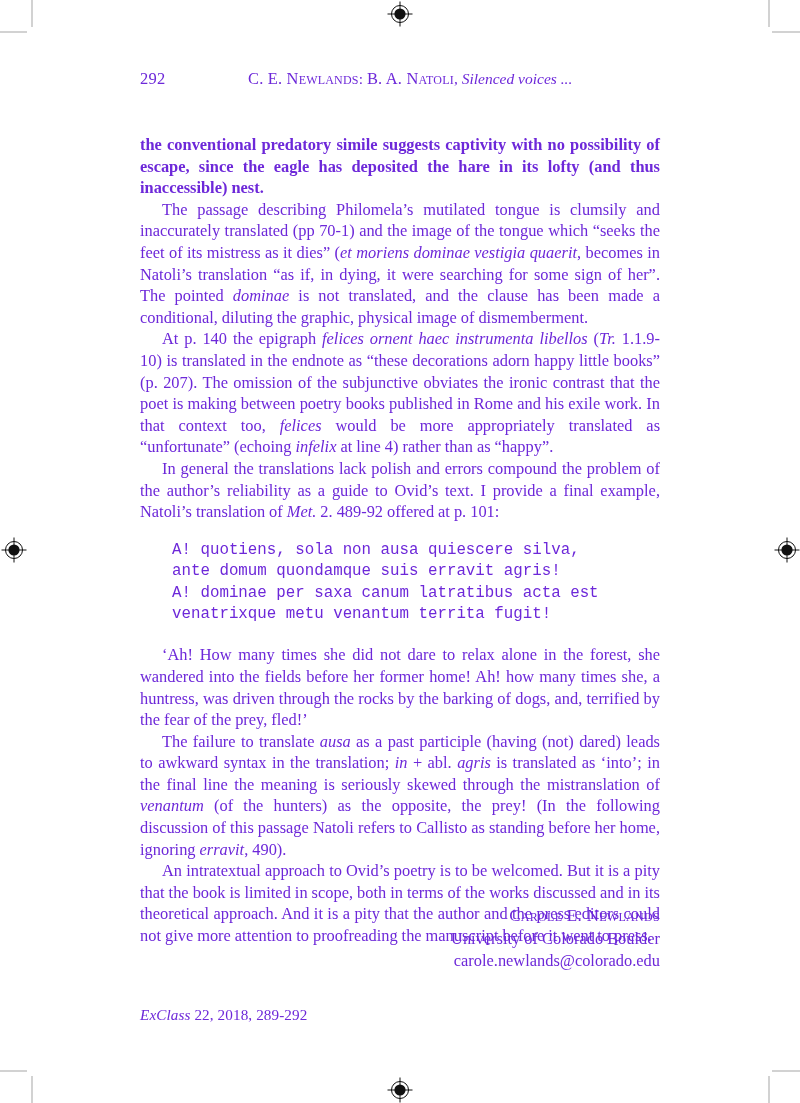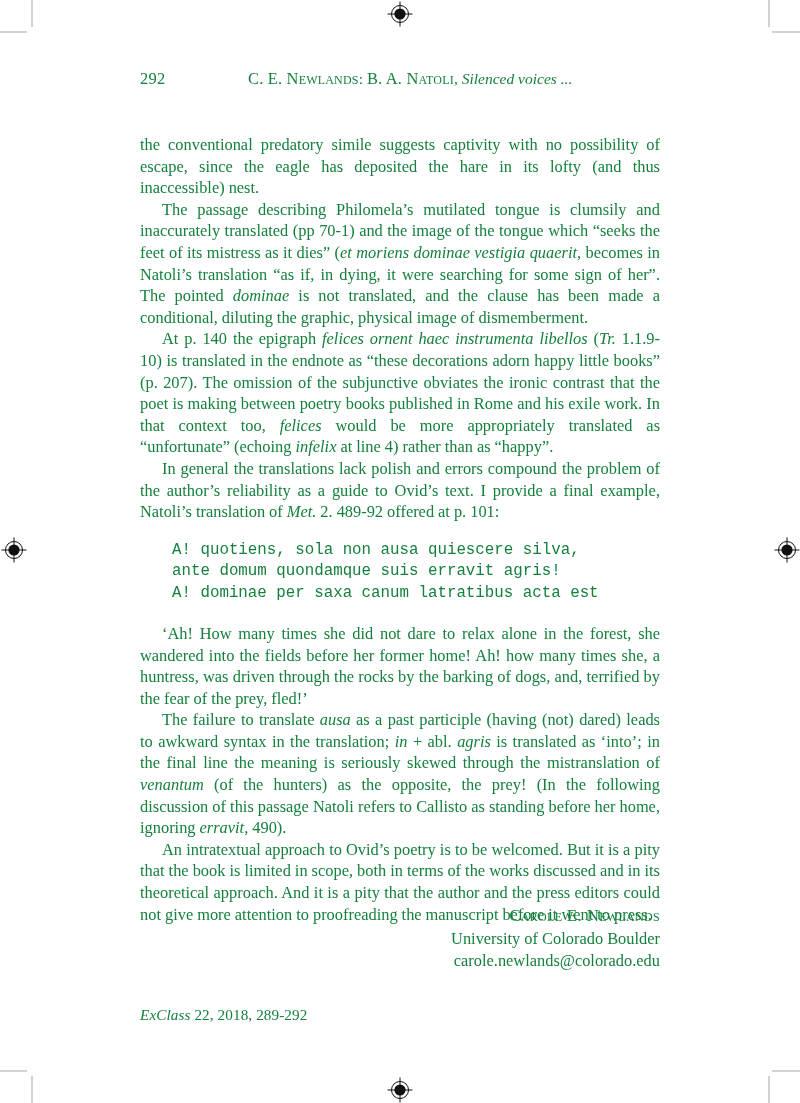--- a/index.html
+++ b/index.html
@@ -7,21 +7,21 @@
     padding: 0;
     background: #ffffff;
   }
   .page {
     position: relative;
     width: 800px;
     height: 1103px;
     background: #ffffff;
     overflow: hidden;
     font-family: "Liberation Serif", "DejaVu Serif", serif;
-    color: #15803d;
+    color: #6d28d9;
   }
 
   
   .crop {
     position: absolute;
     background: #d2d2d2;
   }
   .crop-v { width: 2px; }
   .crop-h { height: 2px; }
 
@@ -72,21 +72,21 @@
   }
   p.body {
     margin: 0;
     font-size: 16.4px;
     line-height: 21.6px;
     text-align: justify;
     text-indent: 22px;
     hyphens: none;
     word-spacing: -0.1px;
   }
-  p.body.noindent { text-indent: 0; }
+  p.body.noindent { text-indent: 0; font-weight: bold; }
 
   
   .verse {
     margin: 17px 0 19px 0;
     padding-left: 32px;
     font-size: 15.8px;
     line-height: 21.4px;
     font-family: Liberation Mono, monospace;
   }
   .verse div { white-space: nowrap; }
@@ -175,20 +175,21 @@
     <p class="body"><span>The passage describing Philomela’s mutilated tongue is clumsily and inaccurately translated (pp 70-1) and the image of the tongue which “seeks the feet of its mistress as it dies” (</span><span class="it">et moriens dominae vestigia quaerit</span><span>, becomes in Natoli’s translation “as if, in dying, it were searching for some sign of her”. The pointed </span><span class="it">dominae</span><span> is not translated, and the clause has been made a conditional, diluting the graphic, physical image of dismemberment.</span></p>
 
     <p class="body"><span>At p. 140 the epigraph </span><span class="it">felices ornent haec instrumenta libellos</span><span> (</span><span class="it">Tr.</span><span> 1.1.9-10) is translated in the endnote as “these decorations adorn happy little books” (p. 207).  The omission of the subjunctive obviates the ironic contrast that the poet is making between poetry books published in Rome and his exile work.  In that context too, </span><span class="it">felices</span><span> would be more appropriately translated as “unfortunate” (echoing </span><span class="it">infelix</span><span> at line 4) rather than as “happy”.</span></p>
 
     <p class="body"><span>In general the translations lack polish and errors compound the problem of the author’s reliability as a guide to Ovid’s text.  I provide a final example, Natoli’s  translation of </span><span class="it">Met.</span><span> 2. 489-92 offered at p. 101:</span></p>
 
     <div class="verse">
       <div>A! quotiens, sola non ausa quiescere silva,</div>
       <div>ante domum quondamque suis erravit agris!</div>
       <div>A! dominae per saxa canum latratibus acta est</div>
+      <div>venatrixque metu venantum territa fugit!</div>
     </div>
 
     <p class="body"><span>‘Ah! How many times she did not dare to relax alone in the forest, she wandered into the fields before her former home! Ah! how many times she, a huntress, was driven through the rocks by the barking of dogs, and, terrified by the fear of the prey, fled!’</span></p>
 
     <p class="body"><span>The failure to translate </span><span class="it">ausa</span><span> as a past participle (having (not) dared) leads to awkward syntax in the translation; </span><span class="it">in</span><span> + abl. </span><span class="it">agris</span><span> is translated as ‘into’; in the final line the meaning is seriously skewed through the mistranslation of </span><span class="it">venantum</span><span> (of the hunters) as the opposite, the prey!  (In the following discussion of this passage Natoli refers to Callisto as standing before her home, ignoring </span><span class="it">erravit</span><span>, 490).</span></p>
 
     <p class="body"><span>An intratextual approach to Ovid’s poetry is to be welcomed.  But it is a pity that the book is limited in scope, both in terms of the works discussed and in its theoretical approach.  And it is a pity that the author and the press editors could not give more attention to proofreading the manuscript before it went to press.</span></p>
 
   </div>
 

